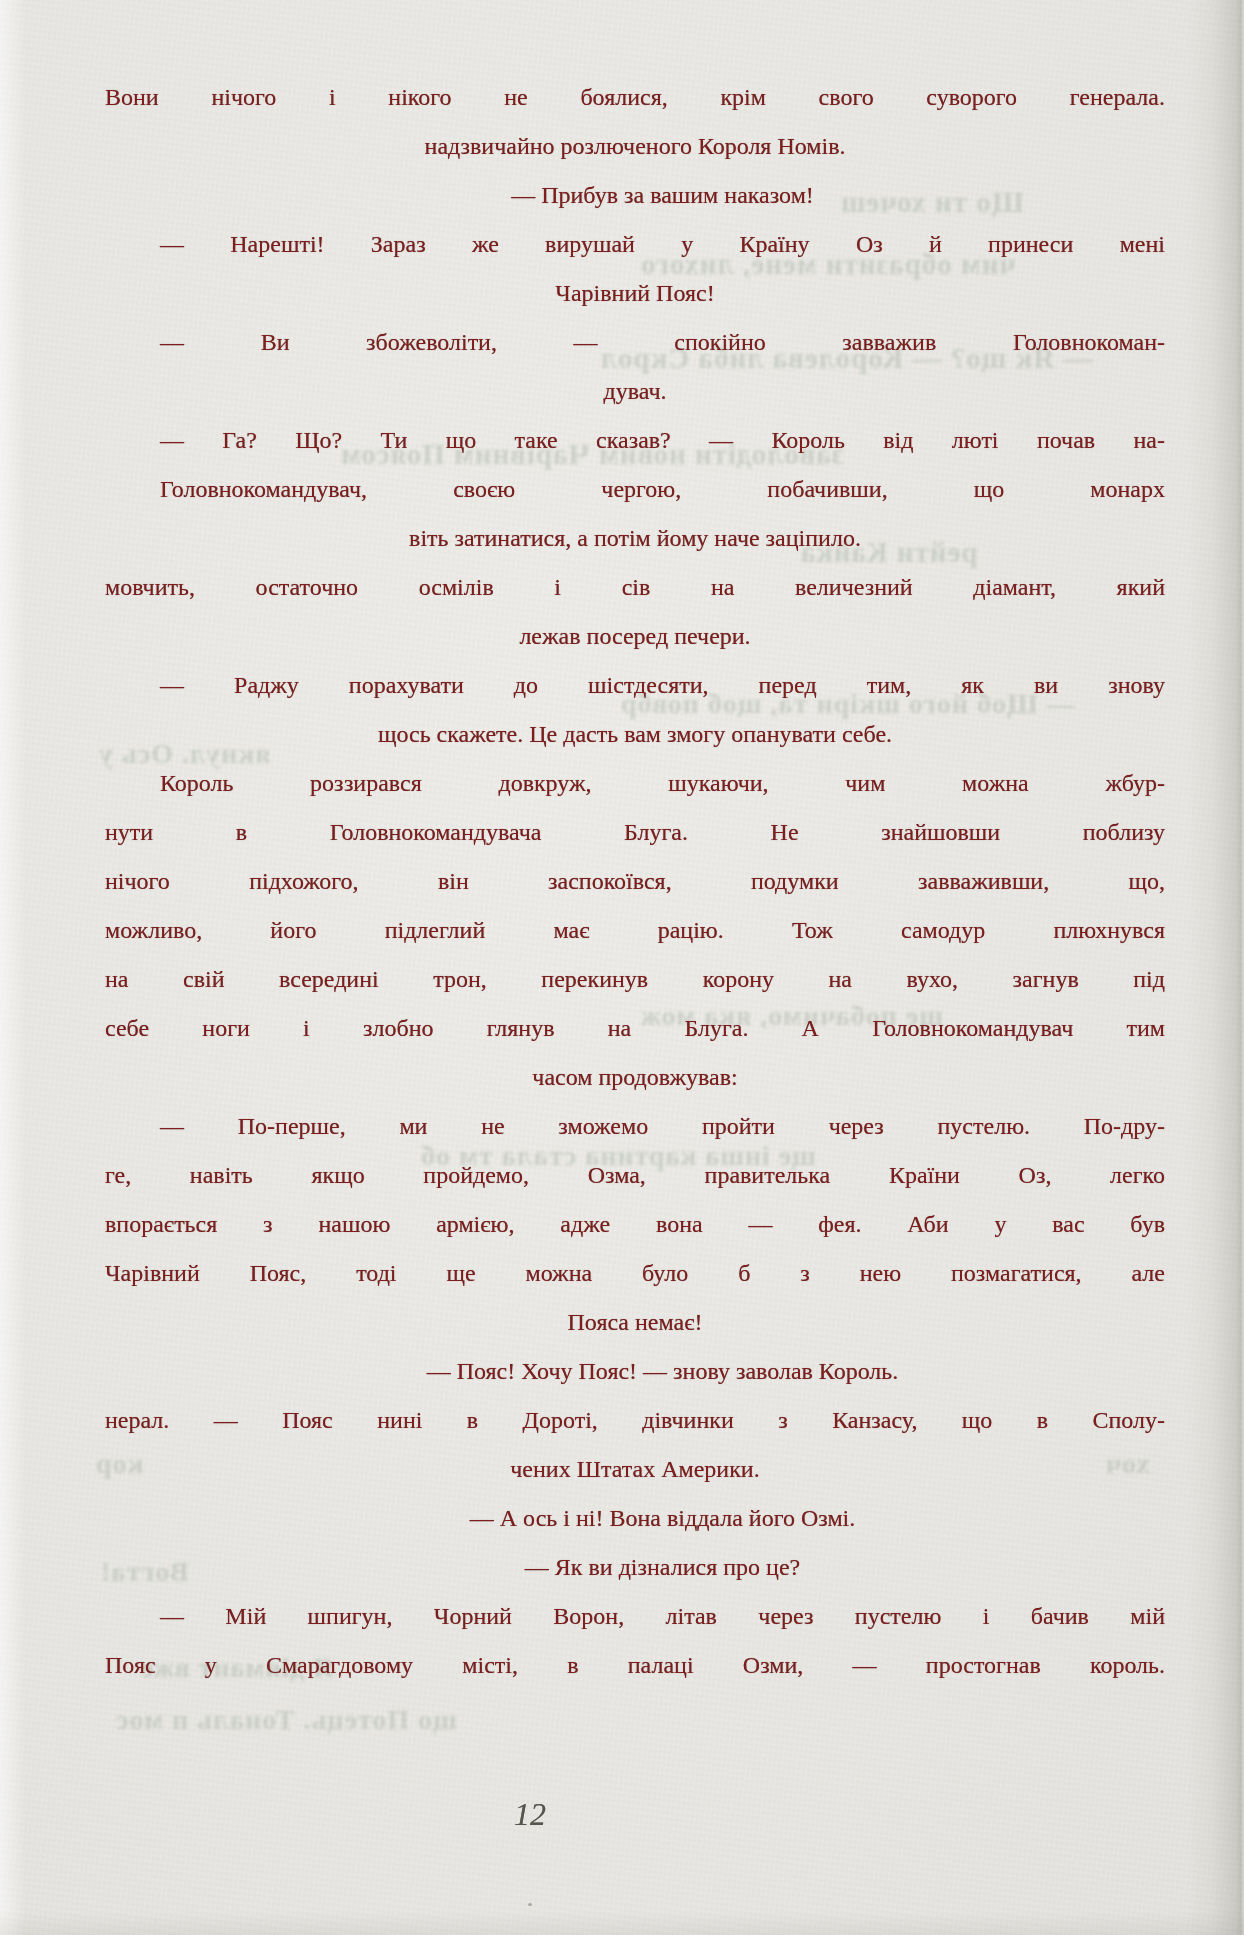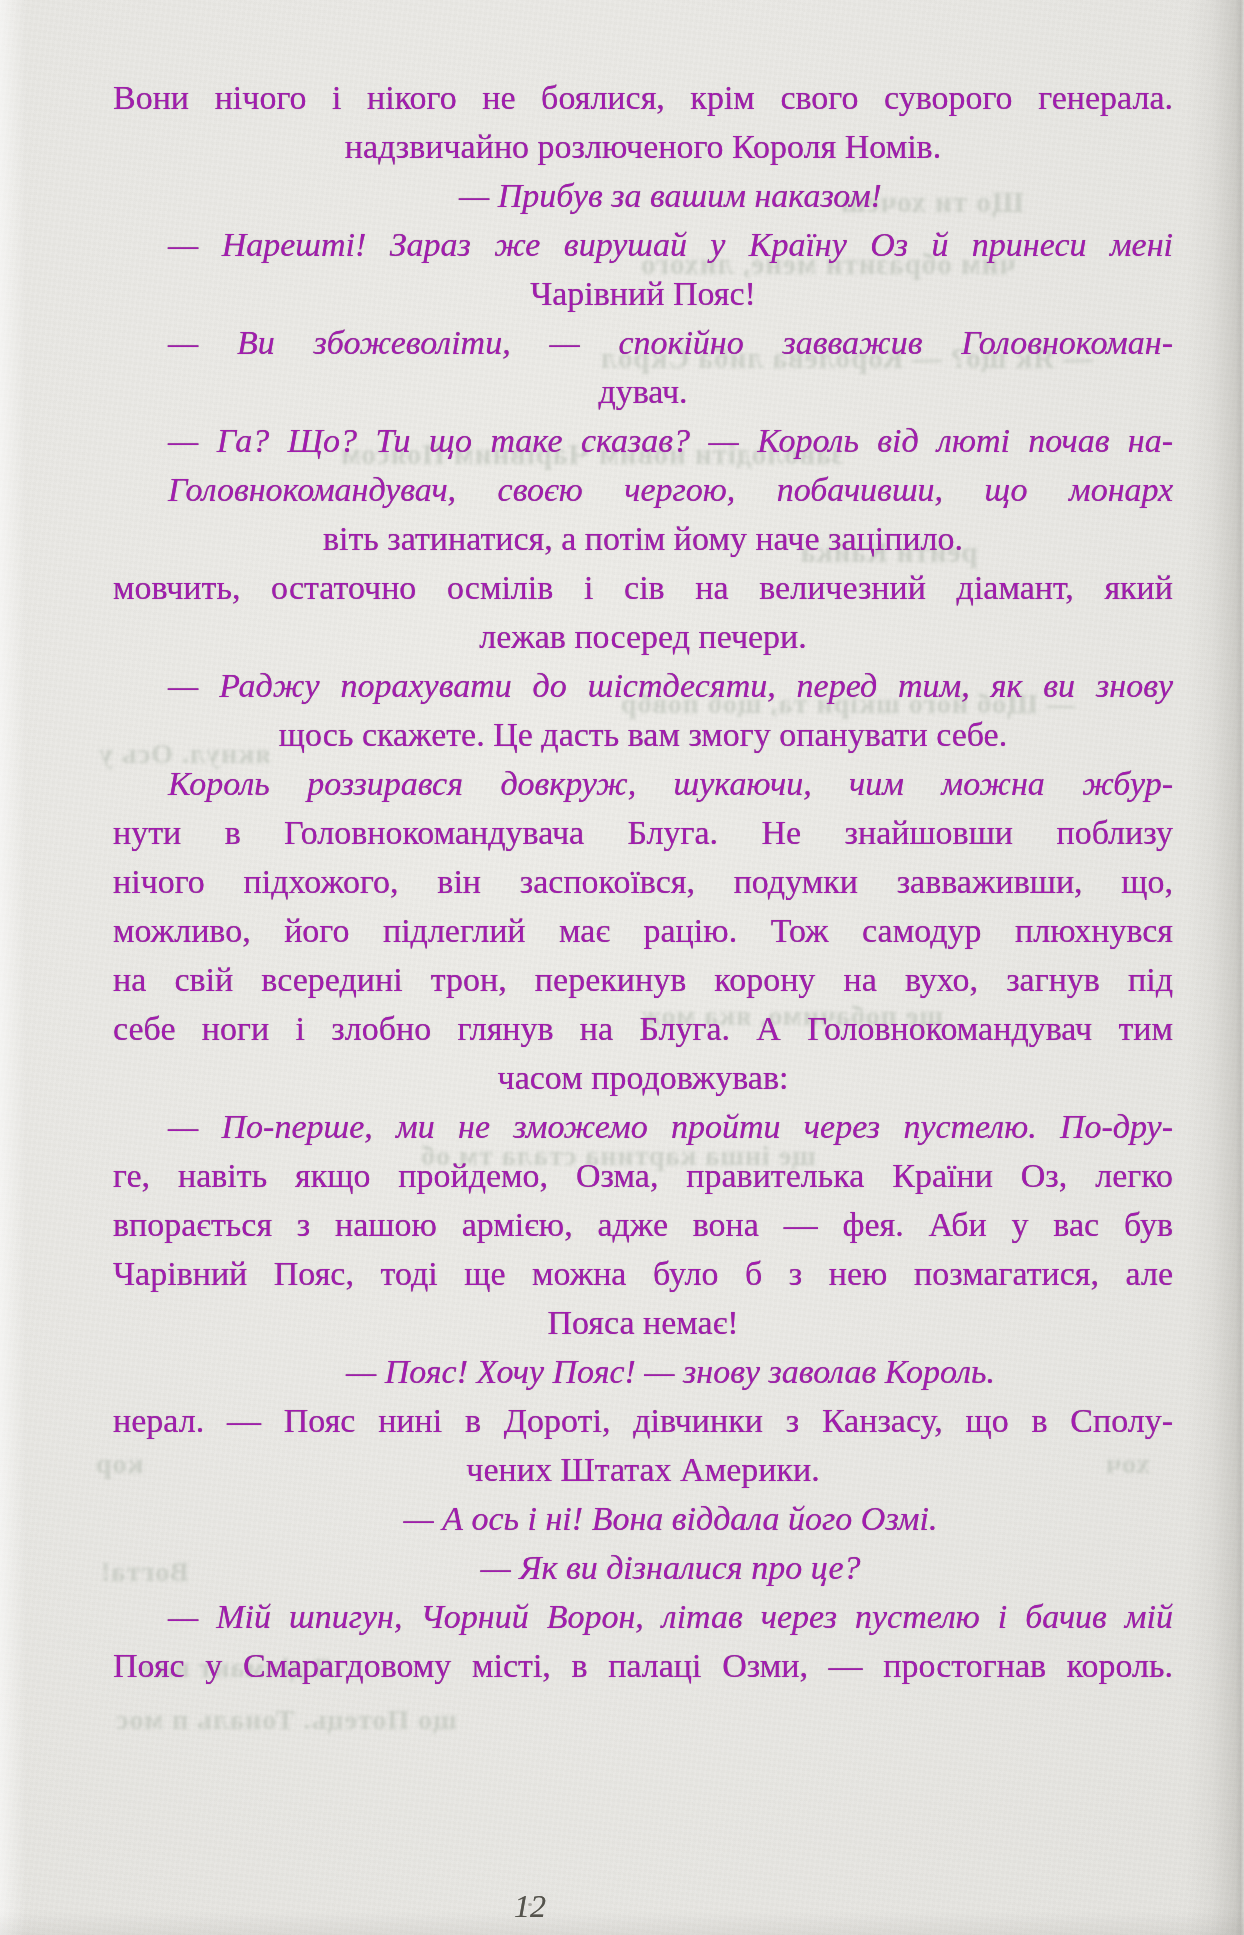--- a/index.html
+++ b/index.html
@@ -67,46 +67,45 @@
     filter: blur(1.4px);
     font-weight: bold;
     letter-spacing: 1px;
     white-space: nowrap;
     font-size: 30px;
   }
 
   
   .textblock {
     position: absolute;
-    left: 113px;
+    left: 105px;
     top: 73px;
     width: 1060px;
     z-index: 2;
-    color: #a21caf;
-    font-size: 34px;
+    color: #7f1d1d;
+    font-size: 24px;
     text-shadow: 0 0 0.7px rgba(69,68,62,0.75);
   }
   .line {
     height: 49px;
     line-height: 49px;
     text-align: center;
   }
   .line.justify {
     text-align: justify;
     text-align-last: justify;
   }
   .line.indent {
     text-indent: 55px;
-    font-style: italic;
   }
 
   .pagenum {
     position: absolute;
     left: 105px;
-    top: 1888px;
+    top: 1796px;
     width: 1060px;
     z-index: 2;
     text-align: center;
     transform: translateX(-105px);
     font-style: italic;
     font-size: 32px;
     color: #55544d;
     text-shadow: 0 0 0.6px rgba(85,84,77,0.7);
   }
   .speck {

